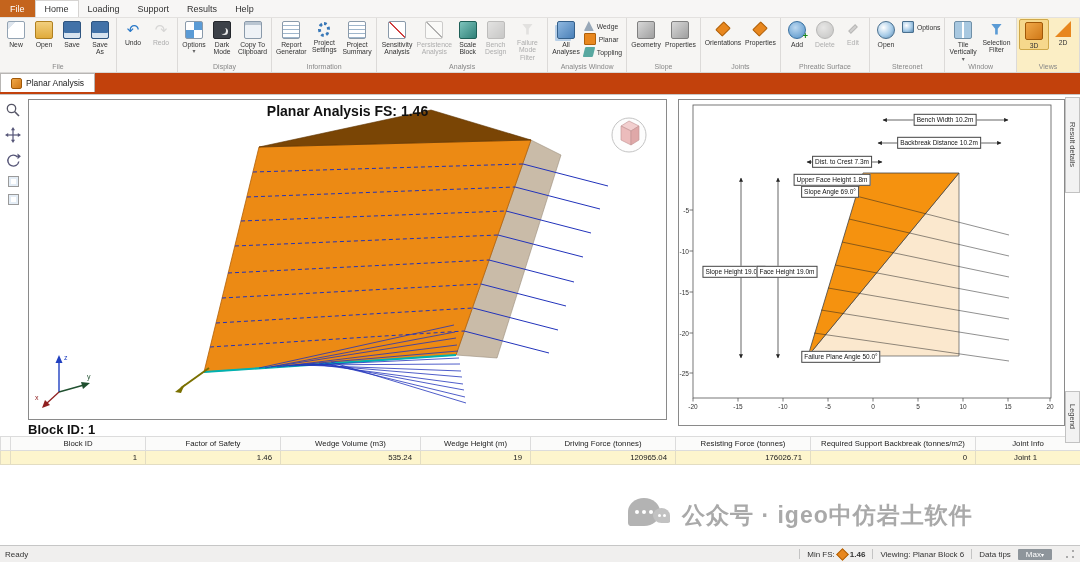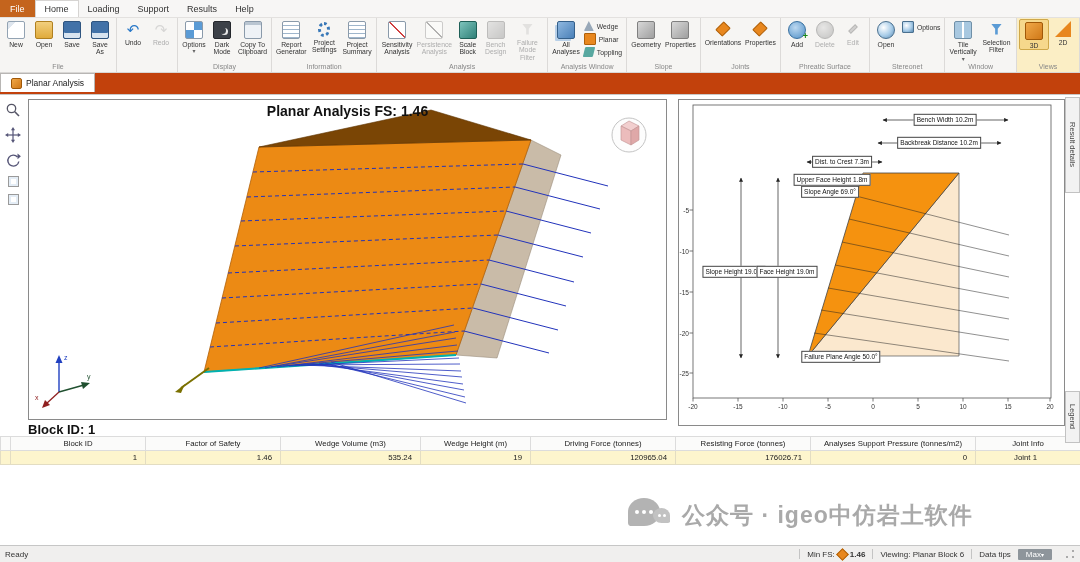--- a/index.html
+++ b/index.html
@@ -596,21 +596,21 @@
     </colgroup>
     <tbody>
         <tr>
       <th class="marker"></th>
       <th>Block ID</th>
       <th>Factor of Safety</th>
       <th>Wedge Volume (m3)</th>
       <th>Wedge Height (m)</th>
       <th>Driving Force (tonnes)</th>
       <th>Resisting Force (tonnes)</th>
-      <th>Analyses Support Pressure (tonnes/m2)</th>
+      <th>Required Support Backbreak (tonnes/m2)</th>
       <th>Joint Info</th>
     </tr>
     <tr>
       <td class="marker"></td>
       <td class="num">1</td>
       <td class="num">1.46</td>
       <td class="num">535.24</td>
       <td class="num">19</td>
       <td class="num">120965.04</td>
       <td class="num">176026.71</td>

